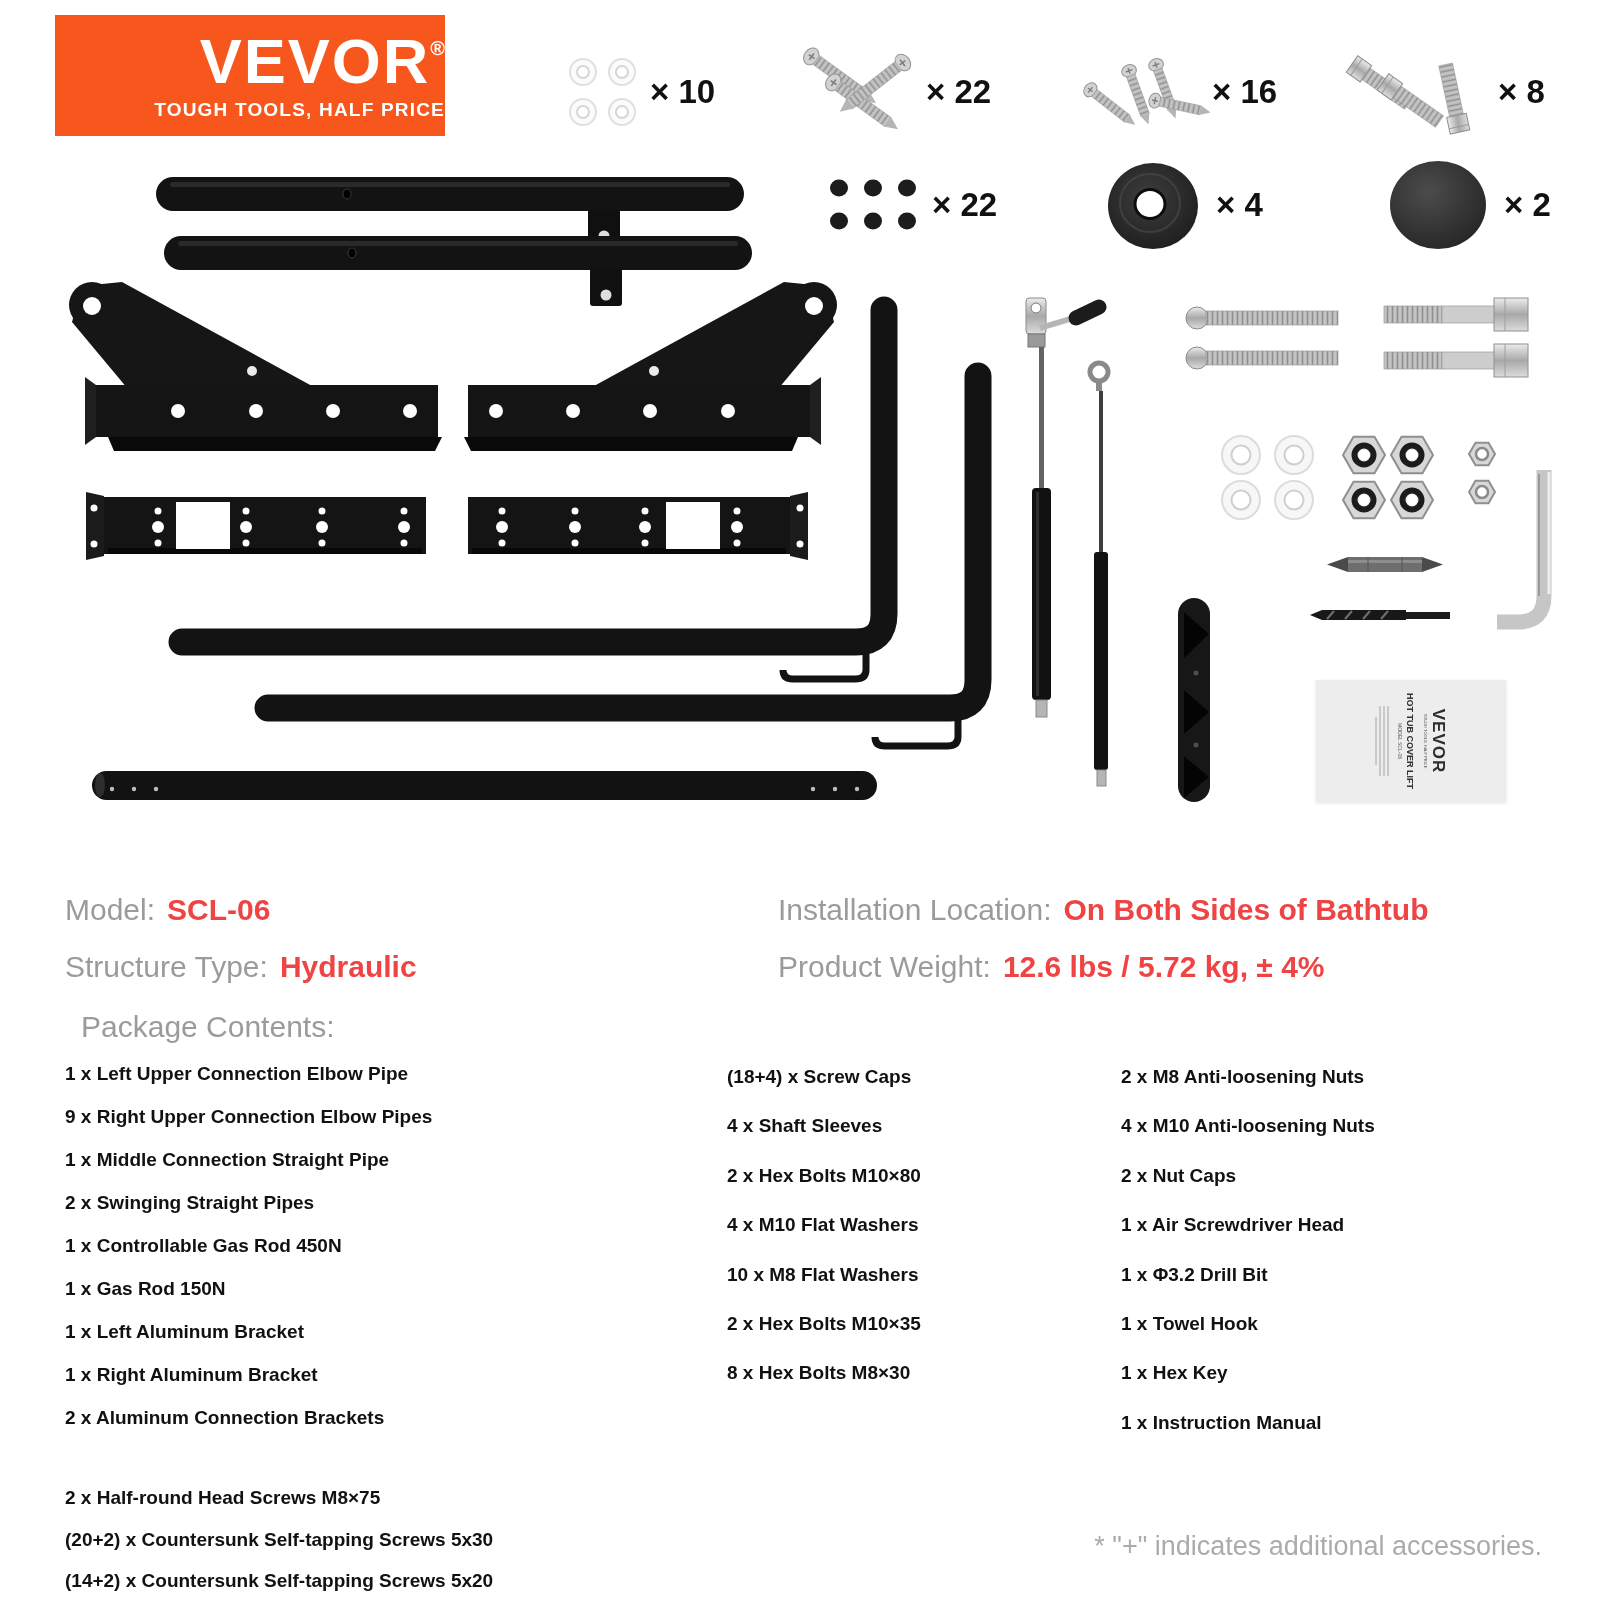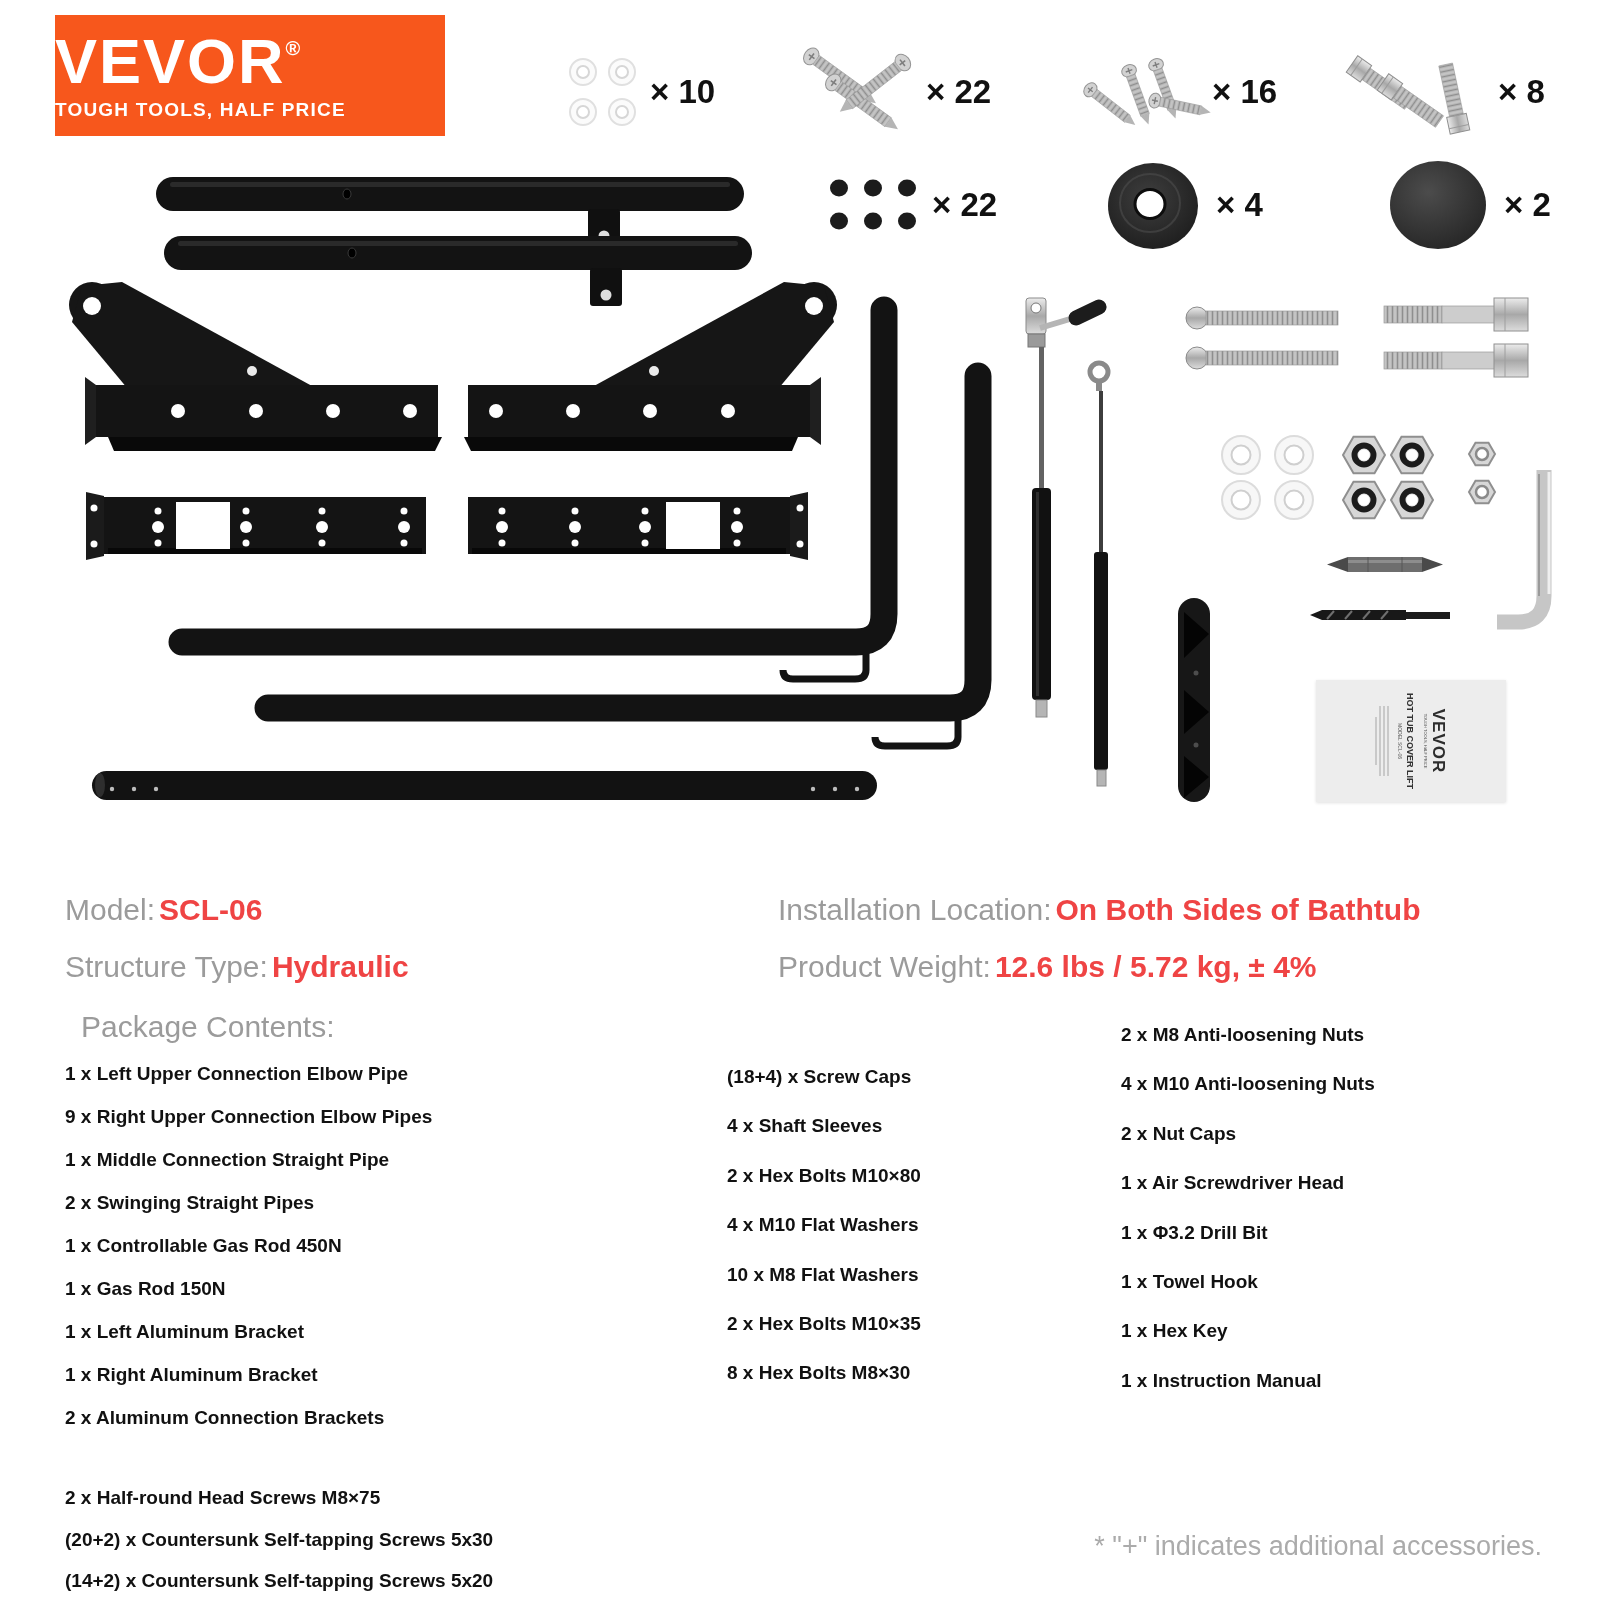--- a/index.html
+++ b/index.html
@@ -1,28 +1,28 @@
 <!DOCTYPE html>
 <html><head>
 <meta charset="utf-8">
 <style>
   html,body{margin:0;padding:0;}
   body{width:1600px;height:1600px;background:#ffffff;position:relative;overflow:hidden;
        font-family:"Liberation Sans","DejaVu Sans",sans-serif;}
   .abs{position:absolute;}
   
   .logo{left:55px;top:15px;width:390px;height:121px;background:#F7571C;color:#fff;
-        display:flex;flex-direction:column;align-items:flex-start;justify-content:center;}
+        display:flex;flex-direction:column;align-items:flex-end;justify-content:center;}
   .logo-word{font-weight:bold;font-size:63px;letter-spacing:2px;line-height:1;}
   .logo-word sup{font-size:20px;vertical-align:28px;letter-spacing:0;}
   .logo-tag{font-weight:bold;font-size:19px;letter-spacing:1.2px;margin-top:6px;}
   
   .count{font-weight:bold;font-size:33px;color:#111;transform:translateY(-50%);white-space:nowrap;}
   
-  .spec{display:flex;gap:4px;font-size:30px;white-space:nowrap;align-items:baseline;}
+  .spec{display:flex;gap:12px;font-size:30px;white-space:nowrap;align-items:baseline;}
   .spec .lab{color:#9b9b9b;}
   .spec .val{color:#ef4444;font-weight:bold;}
   .heading{font-size:30px;color:#9b9b9b;margin-left:16px;}
   
   .list{color:#111;font-weight:bold;font-size:19px;white-space:nowrap;}
   .list.c1 div{line-height:43px;}
   .list.cx div{line-height:41.5px;}
   .list.c23 div{line-height:49.4px;}
   .footnote{font-size:27px;color:#ababab;white-space:nowrap;}
   
@@ -403,21 +403,21 @@
 </div>
 <div class="abs list c23" style="left:727px;top:1052px">
   <div>(18+4) x Screw Caps</div>
   <div>4 x Shaft Sleeves</div>
   <div>2 x Hex Bolts M10×80</div>
   <div>4 x M10 Flat Washers</div>
   <div>10 x M8 Flat Washers</div>
   <div>2 x Hex Bolts M10×35</div>
   <div>8 x Hex Bolts M8×30</div>
 </div>
-<div class="abs list c23" style="left:1121px;top:1010px">
+<div class="abs list c23" style="left:1121px;top:1052px">
   <div>2 x M8 Anti-loosening Nuts</div>
   <div>4 x M10 Anti-loosening Nuts</div>
   <div>2 x Nut Caps</div>
   <div>1 x Air Screwdriver Head</div>
   <div>1 x Φ3.2 Drill Bit</div>
   <div>1 x Towel Hook</div>
   <div>1 x Hex Key</div>
   <div>1 x Instruction Manual</div>
 </div>
 

